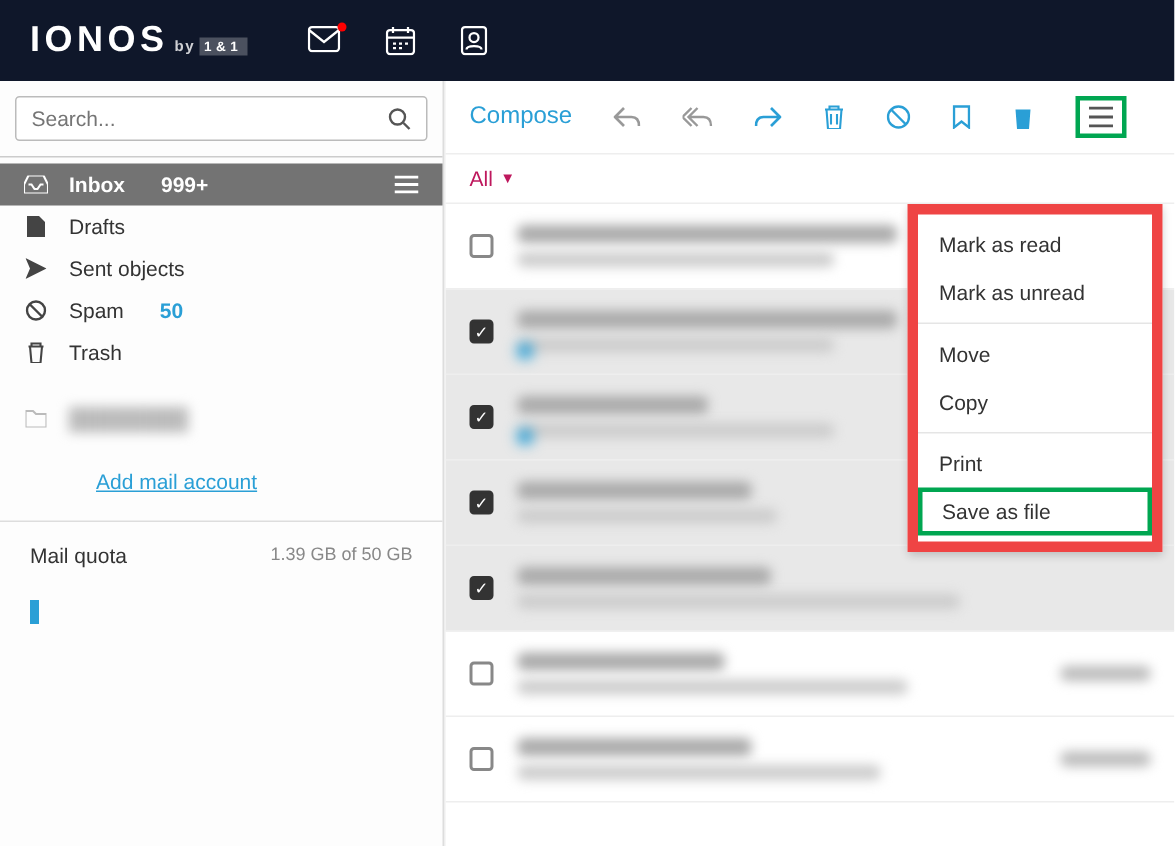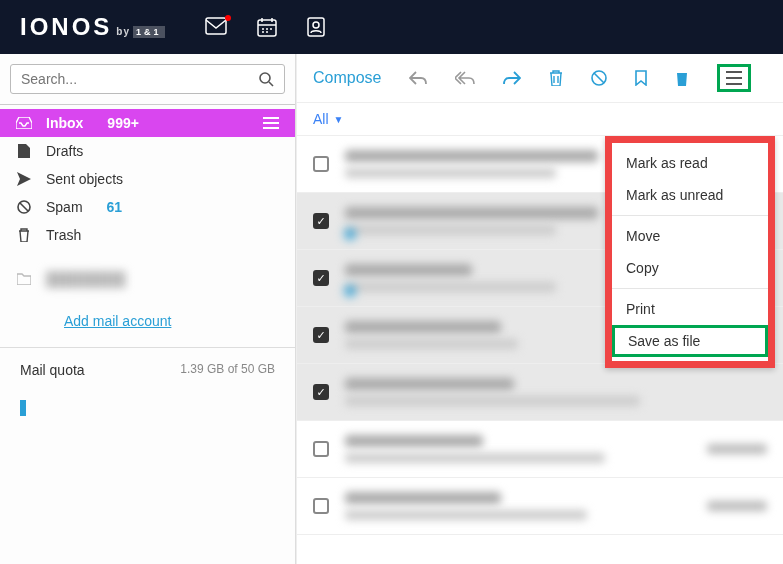--- a/index.html
+++ b/index.html
@@ -18,21 +18,21 @@
   .body { display: flex; height: calc(564px - 54px); border-radius: 23px; }
   .sidebar { width: 296px; border-right: 1px solid #ddd; display: flex; flex-direction: column; background:#fdfdfd; }
   .search-wrap { padding: 10px; border-bottom: 1px solid #ccc; }
   .search { display: flex; align-items: center; border: 1px solid #bbb; border-radius: 3px; padding: 6px 10px; background:#fff; }
   .search input { flex: 1; border: none; outline: none; font-size: 14px; color: #777; }
   .search .icon { color: #555; }
 
   .folders { padding-top: 4px; }
   .folder-row { display: flex; align-items: center; padding: 6px 16px; gap: 14px; cursor: pointer; }
   .folder-row .icon { width: 16px; display: flex; justify-content: center; color: #444; }
-  .folder-row.active { background: #d946ef; color: #fff; }
+  .folder-row.active { background: #737373; color: #fff; }
   .folder-row.active .icon { color: #fff; }
   .folder-row .count { margin-left: 10px; font-weight: 700; }
   .folder-row.active .count { color:#fff; }
   .folder-row .menu-icn { margin-left: auto; color:#fff; }
   .folder-row .spam-count { color:#2a9fd6; font-weight:700; margin-left:10px; }
   .folder-row.custom .label-blur { filter: blur(4px); color:#bbb; }
 
   .add-account { padding: 20px 64px 8px; }
   .add-account span { color: #2a9fd6; text-decoration: underline; cursor: pointer; }
 
@@ -43,21 +43,21 @@
   .quota-text { color:#888; font-size:12px; margin-left:auto; }
 
   
   .main { flex: 1; display: flex; flex-direction: column; border-left:1px solid #eee; }
   .toolbar { display: flex; align-items: center; padding: 10px 16px; border-bottom: 1px solid #eee; gap: 28px; }
   .compose { color: #2a9fd6; font-size: 16px; }
   .tb-icon { color: #888; }
   .hamburger-box { border: 3px solid #00a651; padding: 4px 6px; }
   .hamburger-box .tb-icon { color:#555; }
 
-  .listbar { display:flex; align-items:center; padding: 8px 16px; border-bottom:1px solid #eee; color:#3b82f6; gap:5px; }
+  .listbar { display:flex; align-items:center; padding: 8px 16px; border-bottom:1px solid #eee; color:#be185d; gap:5px; }
   .chev { font-size:10px; }
 
   .messages { flex:1; overflow:auto; position:relative; }
   .msg { display:flex; align-items:center; padding:14px 16px; border-bottom:1px solid #eee; gap:16px; }
   .msg.selected { background:#e8e8e8; }
   .chk { width:16px; height:16px; border:2px solid #888; border-radius:3px; display:flex; align-items:center; justify-content:center; }
   .chk.checked { background:#333; border-color:#333; color:#fff; font-size:11px; }
   .msg-body { flex:1; }
   .blur-line1 { height:12px; width:60%; background:#aaa; border-radius:4px; filter:blur(4px); margin-bottom:6px; }
   .blur-line2 { height:10px; width:50%; background:#ccc; border-radius:4px; filter:blur(4px); }
@@ -152,21 +152,21 @@
         <span>Sent objects</span>
       </div>
       <div class="folder-row">
         <span class="icon">
           <svg width="14" height="14" viewBox="0 0 14 14">
               <circle cx="7" cy="7" r="6" fill="none" stroke="#444" stroke-width="1.6"></circle>
               <path d="M3 3 L11 11" stroke="#444" stroke-width="1.6"></path>
             </svg>
         </span>
         <span>Spam</span>
-        <span class="spam-count">61</span>
+        <span class="spam-count">50</span>
       </div>
       <div class="folder-row">
         <span class="icon">
           <svg width="12" height="14" viewBox="0 0 12 14">
               <path d="M1 3 H11 M3 3 V1 H9 V3 M2 3 L3 14 H9 L10 3" fill="none" stroke="#444" stroke-width="1.4"></path>
             </svg>
         </span>
         <span>Trash</span>
       </div>
       <div class="folder-row custom" style="margin-top:16px;">

